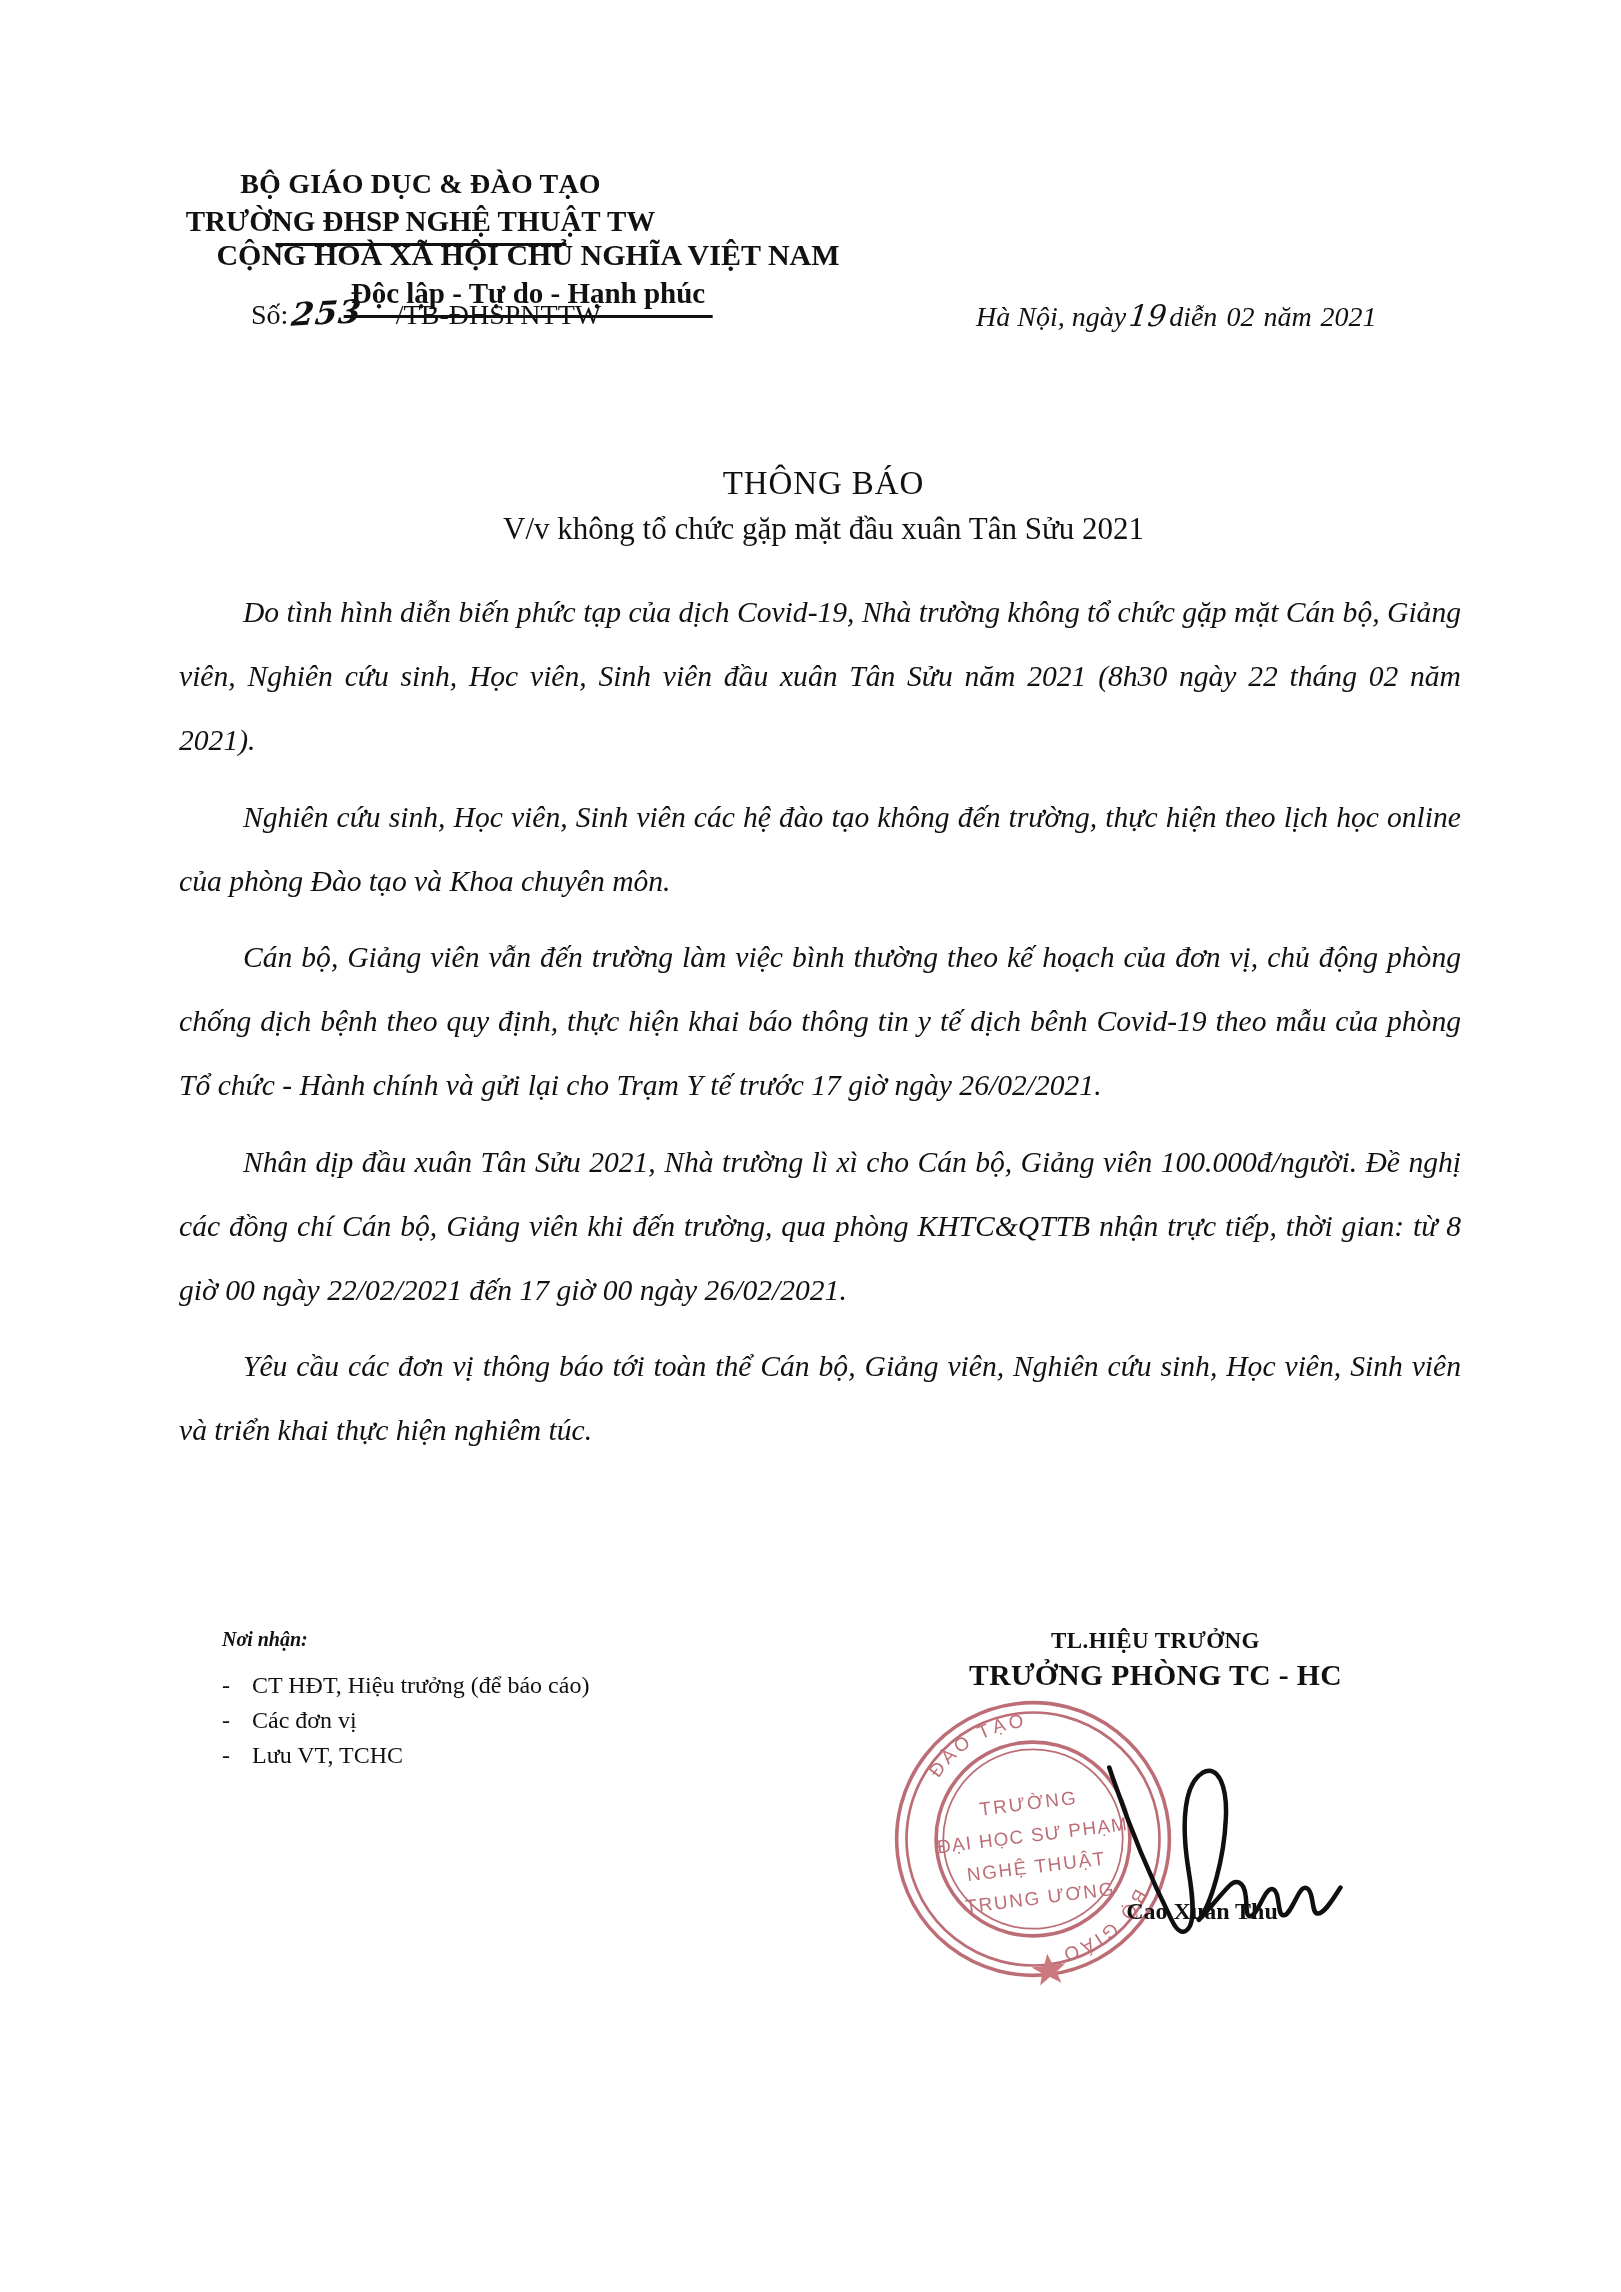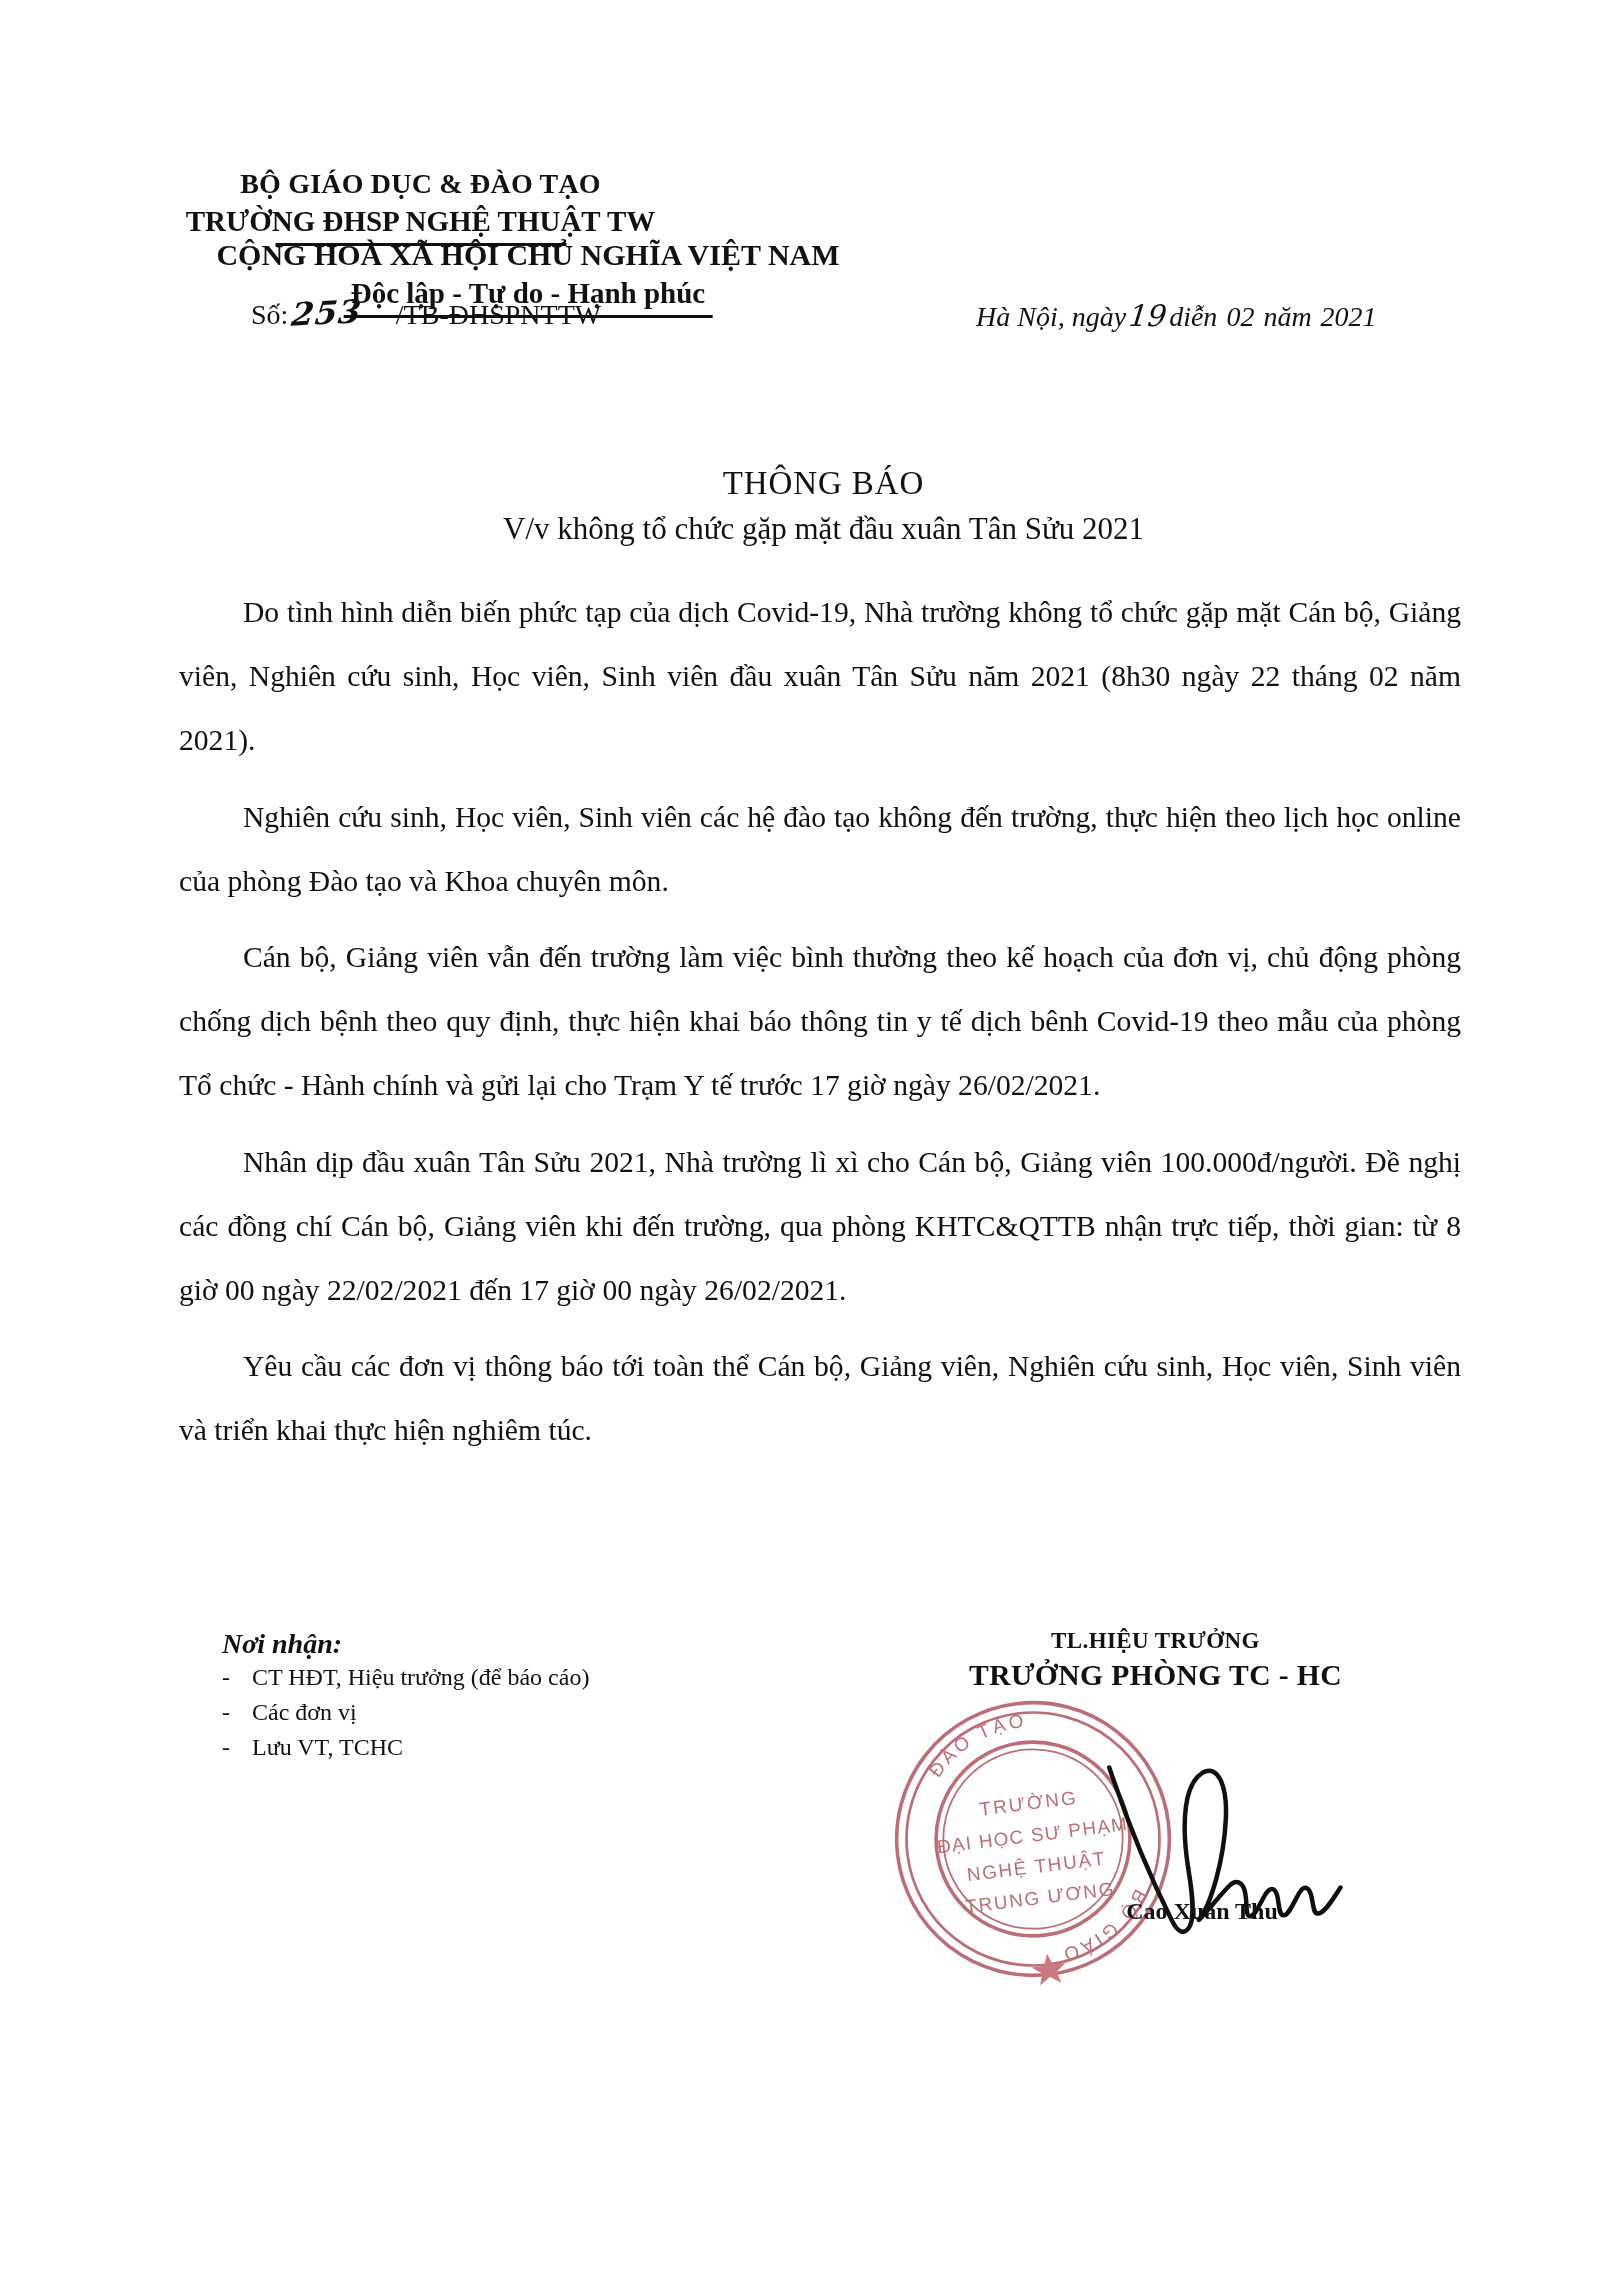--- a/index.html
+++ b/index.html
@@ -152,35 +152,36 @@
     left: 179px;
     width: 1282px;
   }
   .para {
     font-size: 29.6px;
     line-height: 64px;
     text-align: justify;
     text-justify: inter-word;
     margin: 0 0 12.5px 0;
     text-indent: 64px;
+    font-style: italic;
   }
   .para:last-child { margin-bottom: 0; }
 
   
   .recipients {
     position: absolute;
     top: 1628px;
     left: 222px;
     width: 555px;
   }
   .recipients-title {
-    font-size: 28px;
-    font-weight: bold;
-    font-style: italic;
-    margin-bottom: 0;
+    font-size: 20px;
+    font-weight: bold;
+    font-style: italic;
+    margin-bottom: 17px;
   }
   .recipients ul {
     list-style: none;
     margin: 0;
     padding: 0;
   }
   .recipients li {
     font-size: 24px;
     line-height: 35px;
     display: flex;

